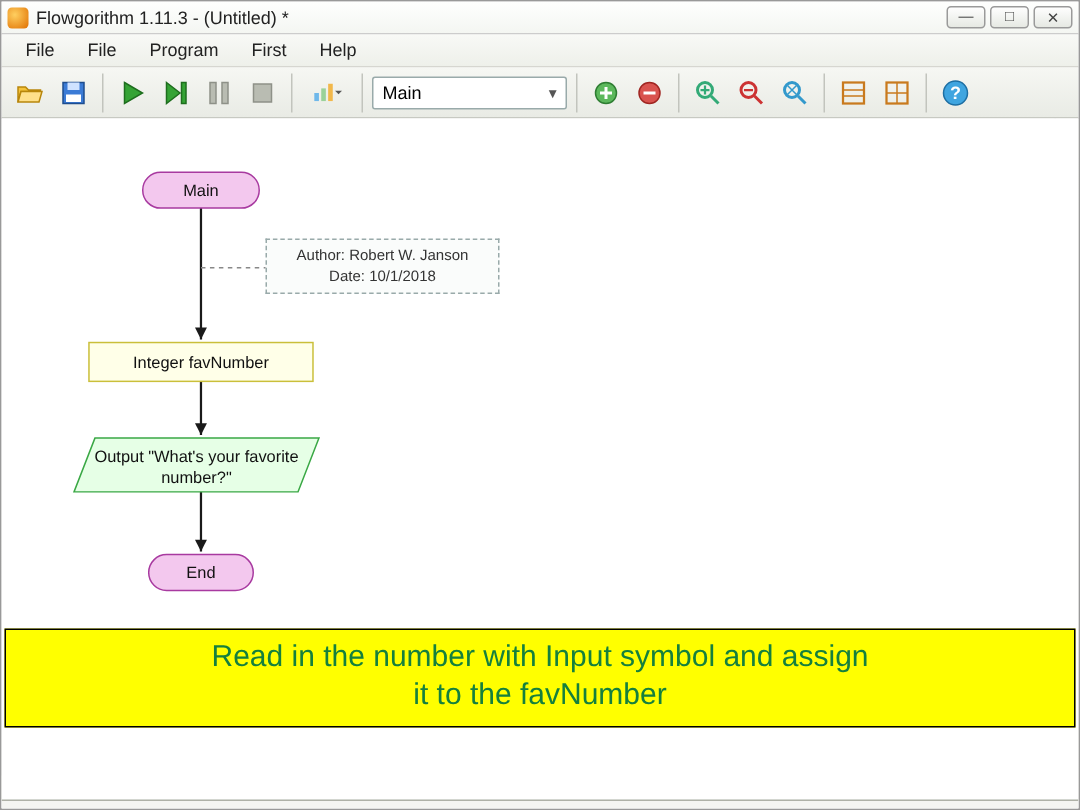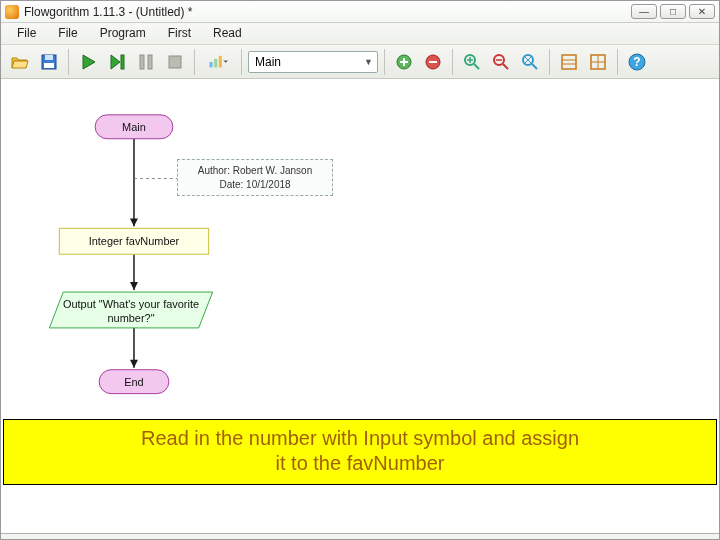--- a/index.html
+++ b/index.html
@@ -128,21 +128,21 @@
   
   .overlay {
     position:absolute;
     left:2px; right:2px;
     top:418px;
     background: #ffff00;
     border:1px solid #000;
     text-align:center;
     font-family: Verdana, sans-serif;
     font-size:20px;
-    color:#a16207;
+    color:#15803d;
     padding:6px 6px 8px 6px;
     line-height:1.25;
   }
   .bottom-sep {
     position:absolute; left:0; right:0; bottom:0; height:6px;
     border-top:1px solid #aeb1a7;
     background:#f4f5f2;
   }
 </style>
 </head>
@@ -156,21 +156,21 @@
     <div class="winbtn">□</div>
     <div class="winbtn">✕</div>
   </div>
 </div>
 
 <div class="menubar">
   <div class="menuitem">File</div>
   <div class="menuitem">File</div>
   <div class="menuitem">Program</div>
   <div class="menuitem">First</div>
-  <div class="menuitem">Read</div>
+  <div class="menuitem">Help</div>
 </div>
 
 <div class="toolbar">
   <div class="tbtn">
     <svg viewBox="0 0 20 20">
         <path d="M2 6h5l2 2h8v1H4l-2 7V6z" fill="#f4c23a" stroke="#b8860b"></path>
         <path d="M4 9h14l-2 7H2z" fill="#ffe08a" stroke="#b8860b"></path>
       </svg>
   </div>
   <div class="tbtn">

